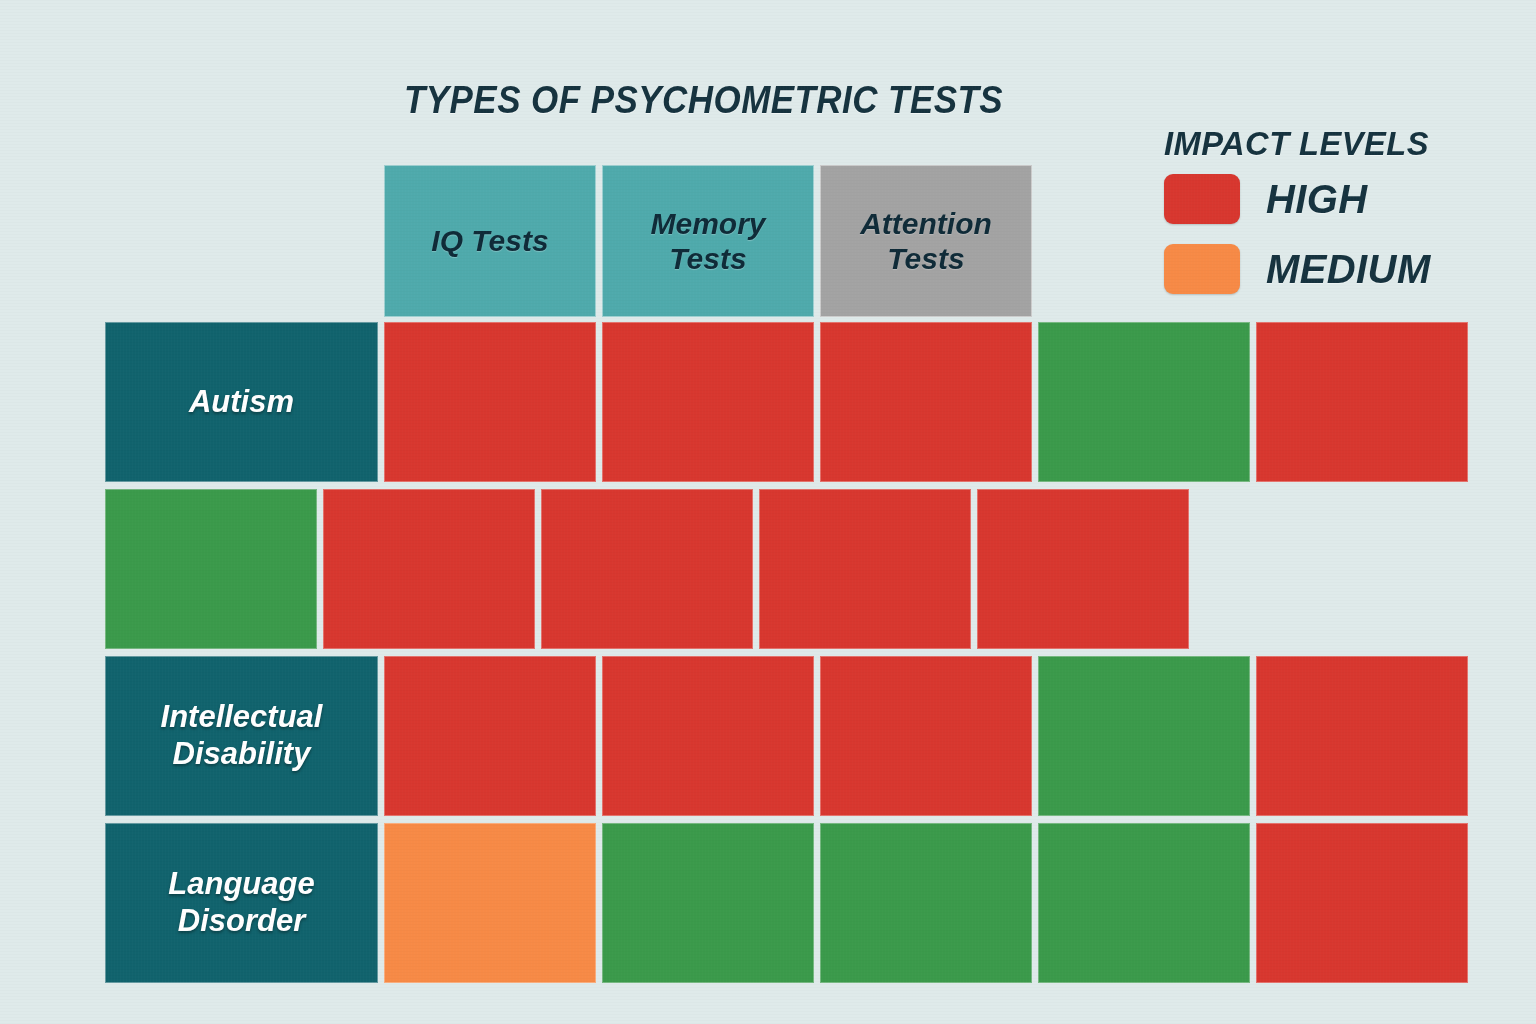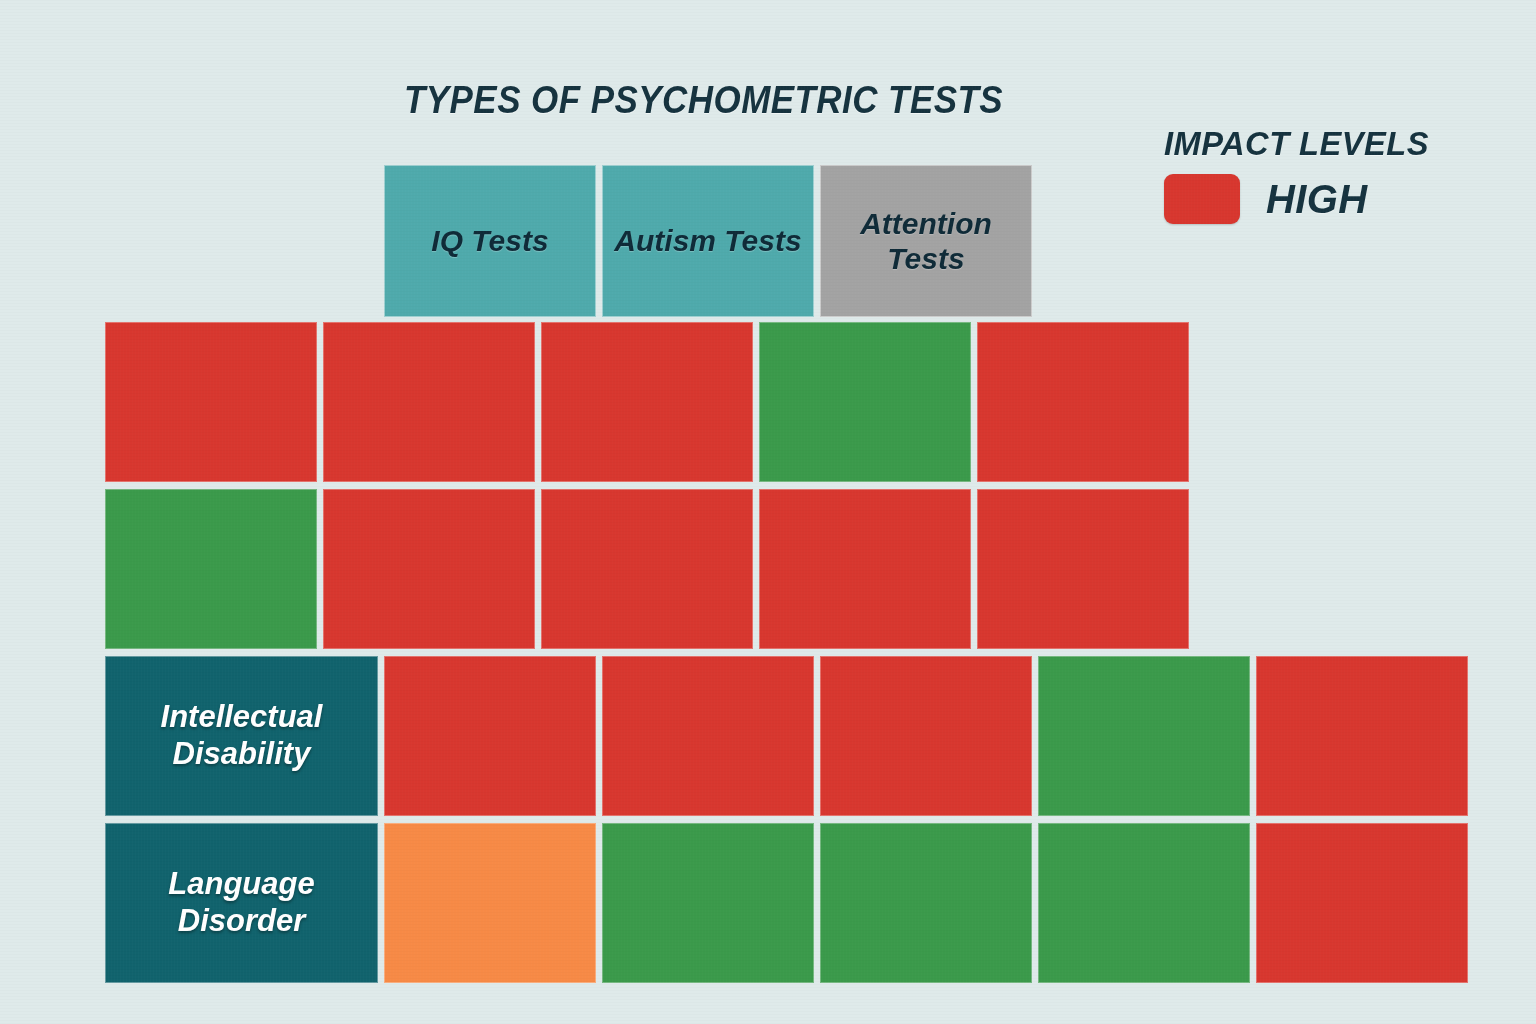--- a/index.html
+++ b/index.html
@@ -175,38 +175,45 @@
   <div id="chart-title">TYPES OF PSYCHOMETRIC TESTS</div>
 
   <div id="legend">
     <div id="legend-title">IMPACT LEVELS</div>
 
     <div class="legend-row">
       <span class="legend-swatch" style="background:#d8372f"></span>
       <span class="legend-label">HIGH</span>
     </div>
 
+    <div class="legend-row">
+      <span class="legend-swatch" style="background:#f78a46"></span>
+      <span class="legend-label">MEDIUM</span>
+    </div>
 
   </div>
 
   <div id="col-headers">
     <div class="col-header" style="background: rgb(79, 170, 172);">
       <span class="col-header-label">IQ Tests</span>
     </div>
     <div class="col-header" style="background: rgb(79, 170, 172);">
-      <span class="col-header-label">Autism Tests</span>
+      <span class="col-header-label">Memory Tests</span>
     </div>
     <div class="col-header" style="background: #a3a3a3;">
       <span class="col-header-label">Attention Tests</span>
     </div>
   </div>
 
   <div id="matrix">
 
     <div class="matrix-row">
+      <div class="row-label" style="background: rgb(17, 99, 109);">
+        <span class="row-label-text">Autism</span>
+      </div>
       <div class="cell high" style="background: rgb(216, 55, 47);"></div>
       <div class="cell high" style="background: rgb(216, 55, 47);"></div>
       <div class="cell high" style="background: rgb(216, 55, 47);"></div>
       <div class="cell low" style="background: rgb(59, 154, 75);"></div>
       <div class="cell high" style="background: rgb(216, 55, 47);"></div>
     </div>
 
     <div class="matrix-row">
       <div class="cell low" style="background: rgb(59, 154, 75);"></div>
       <div class="cell high" style="background: rgb(216, 55, 47);"></div>

